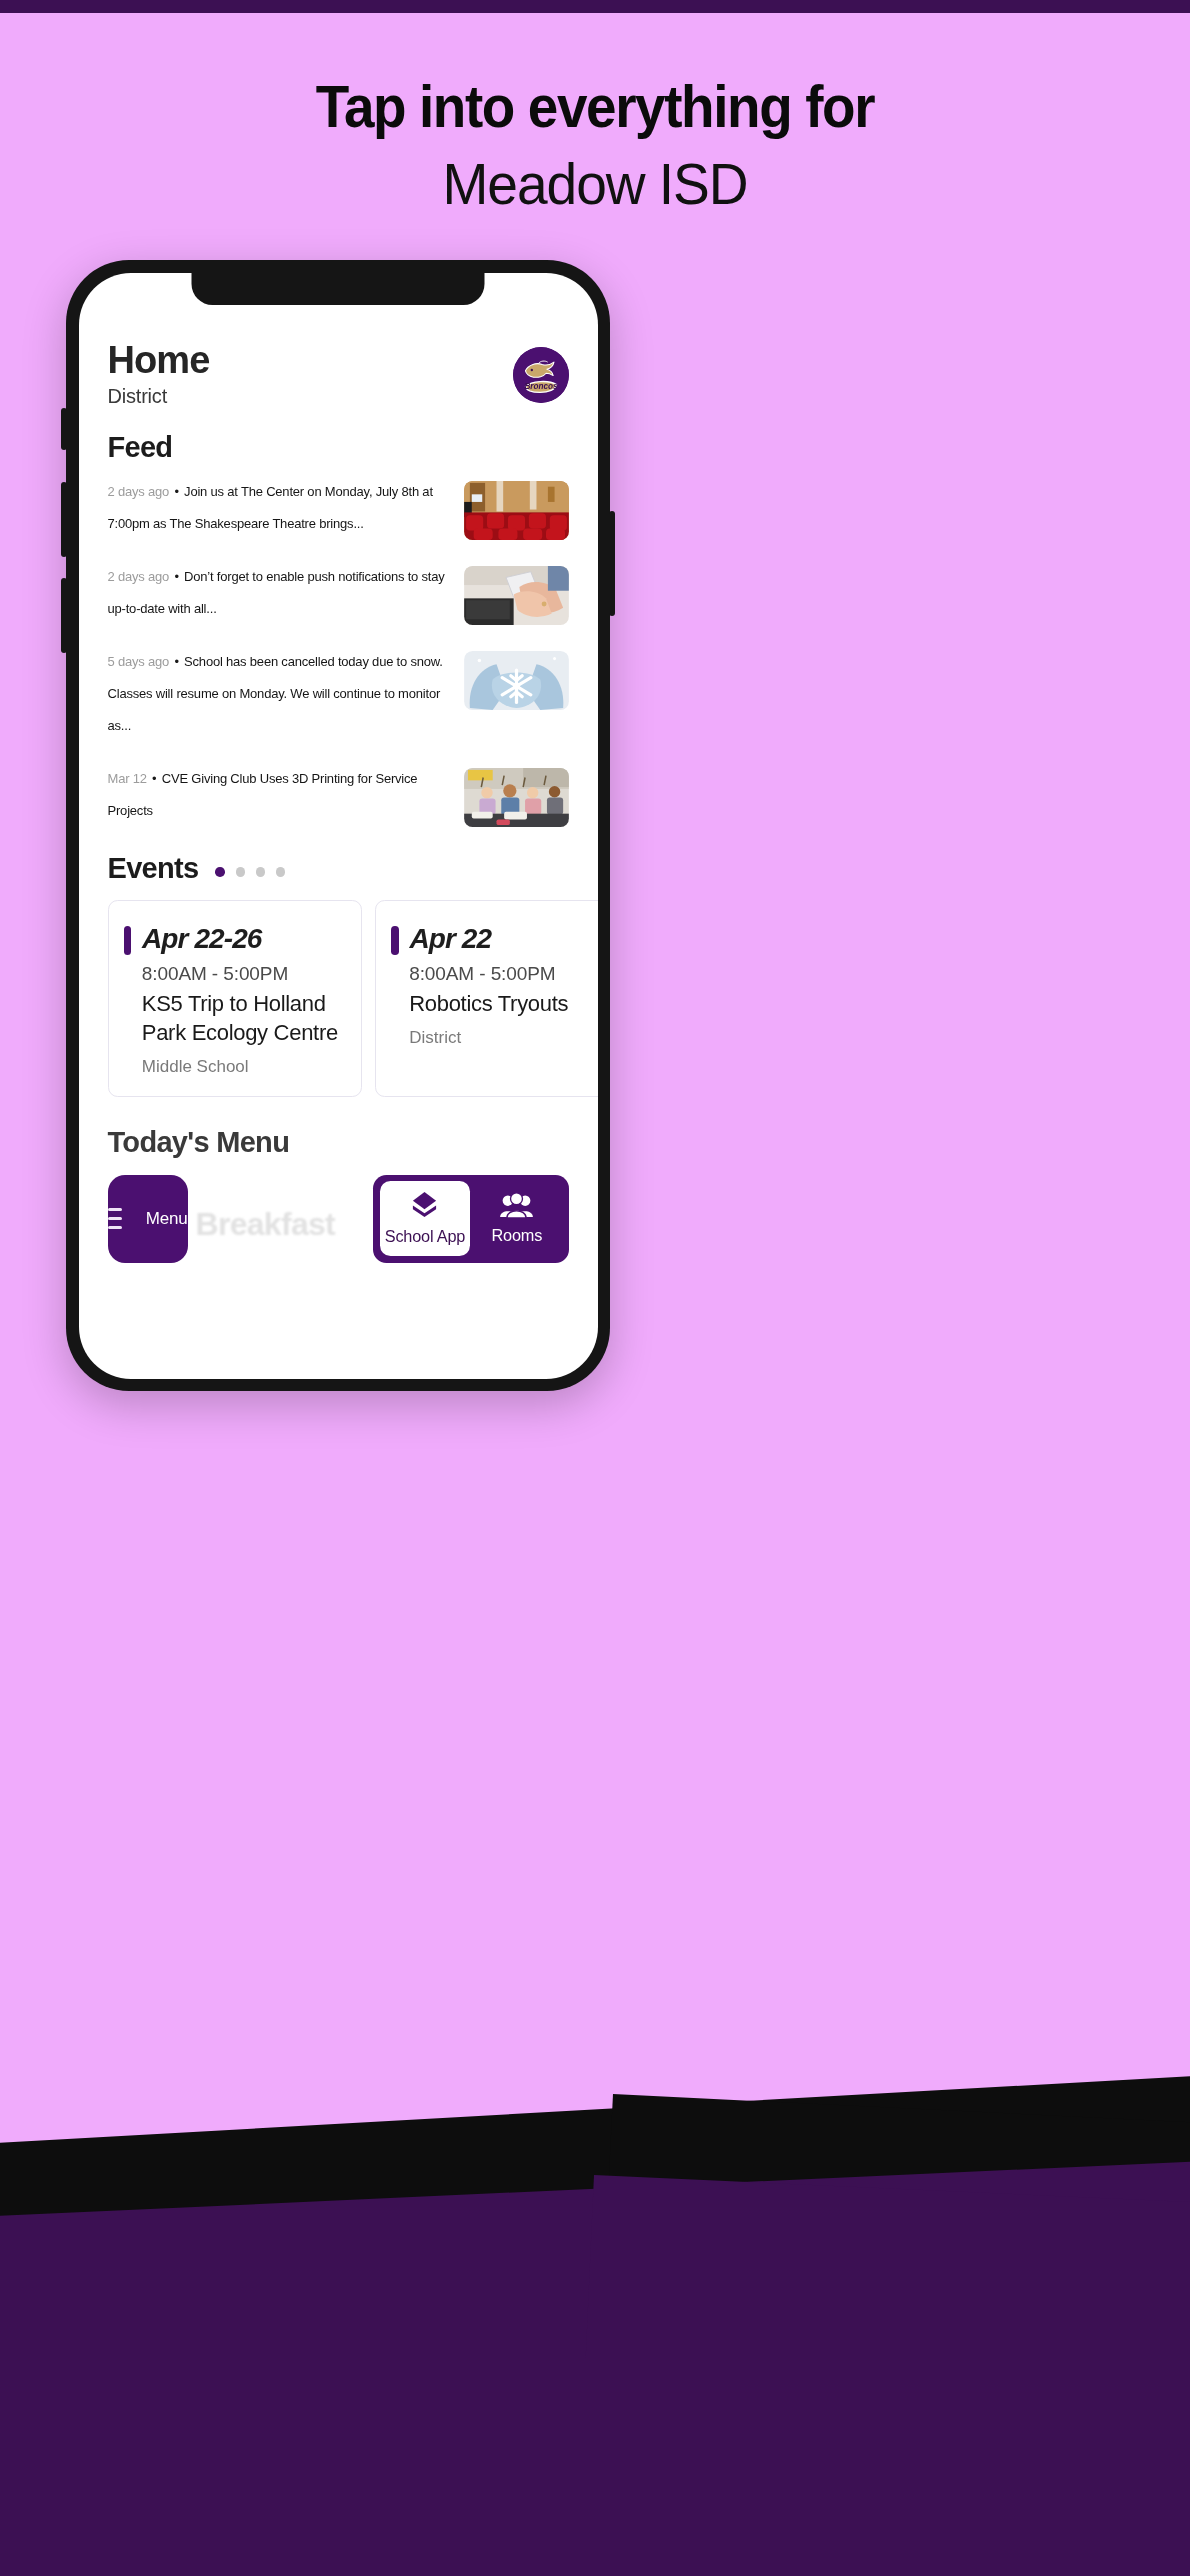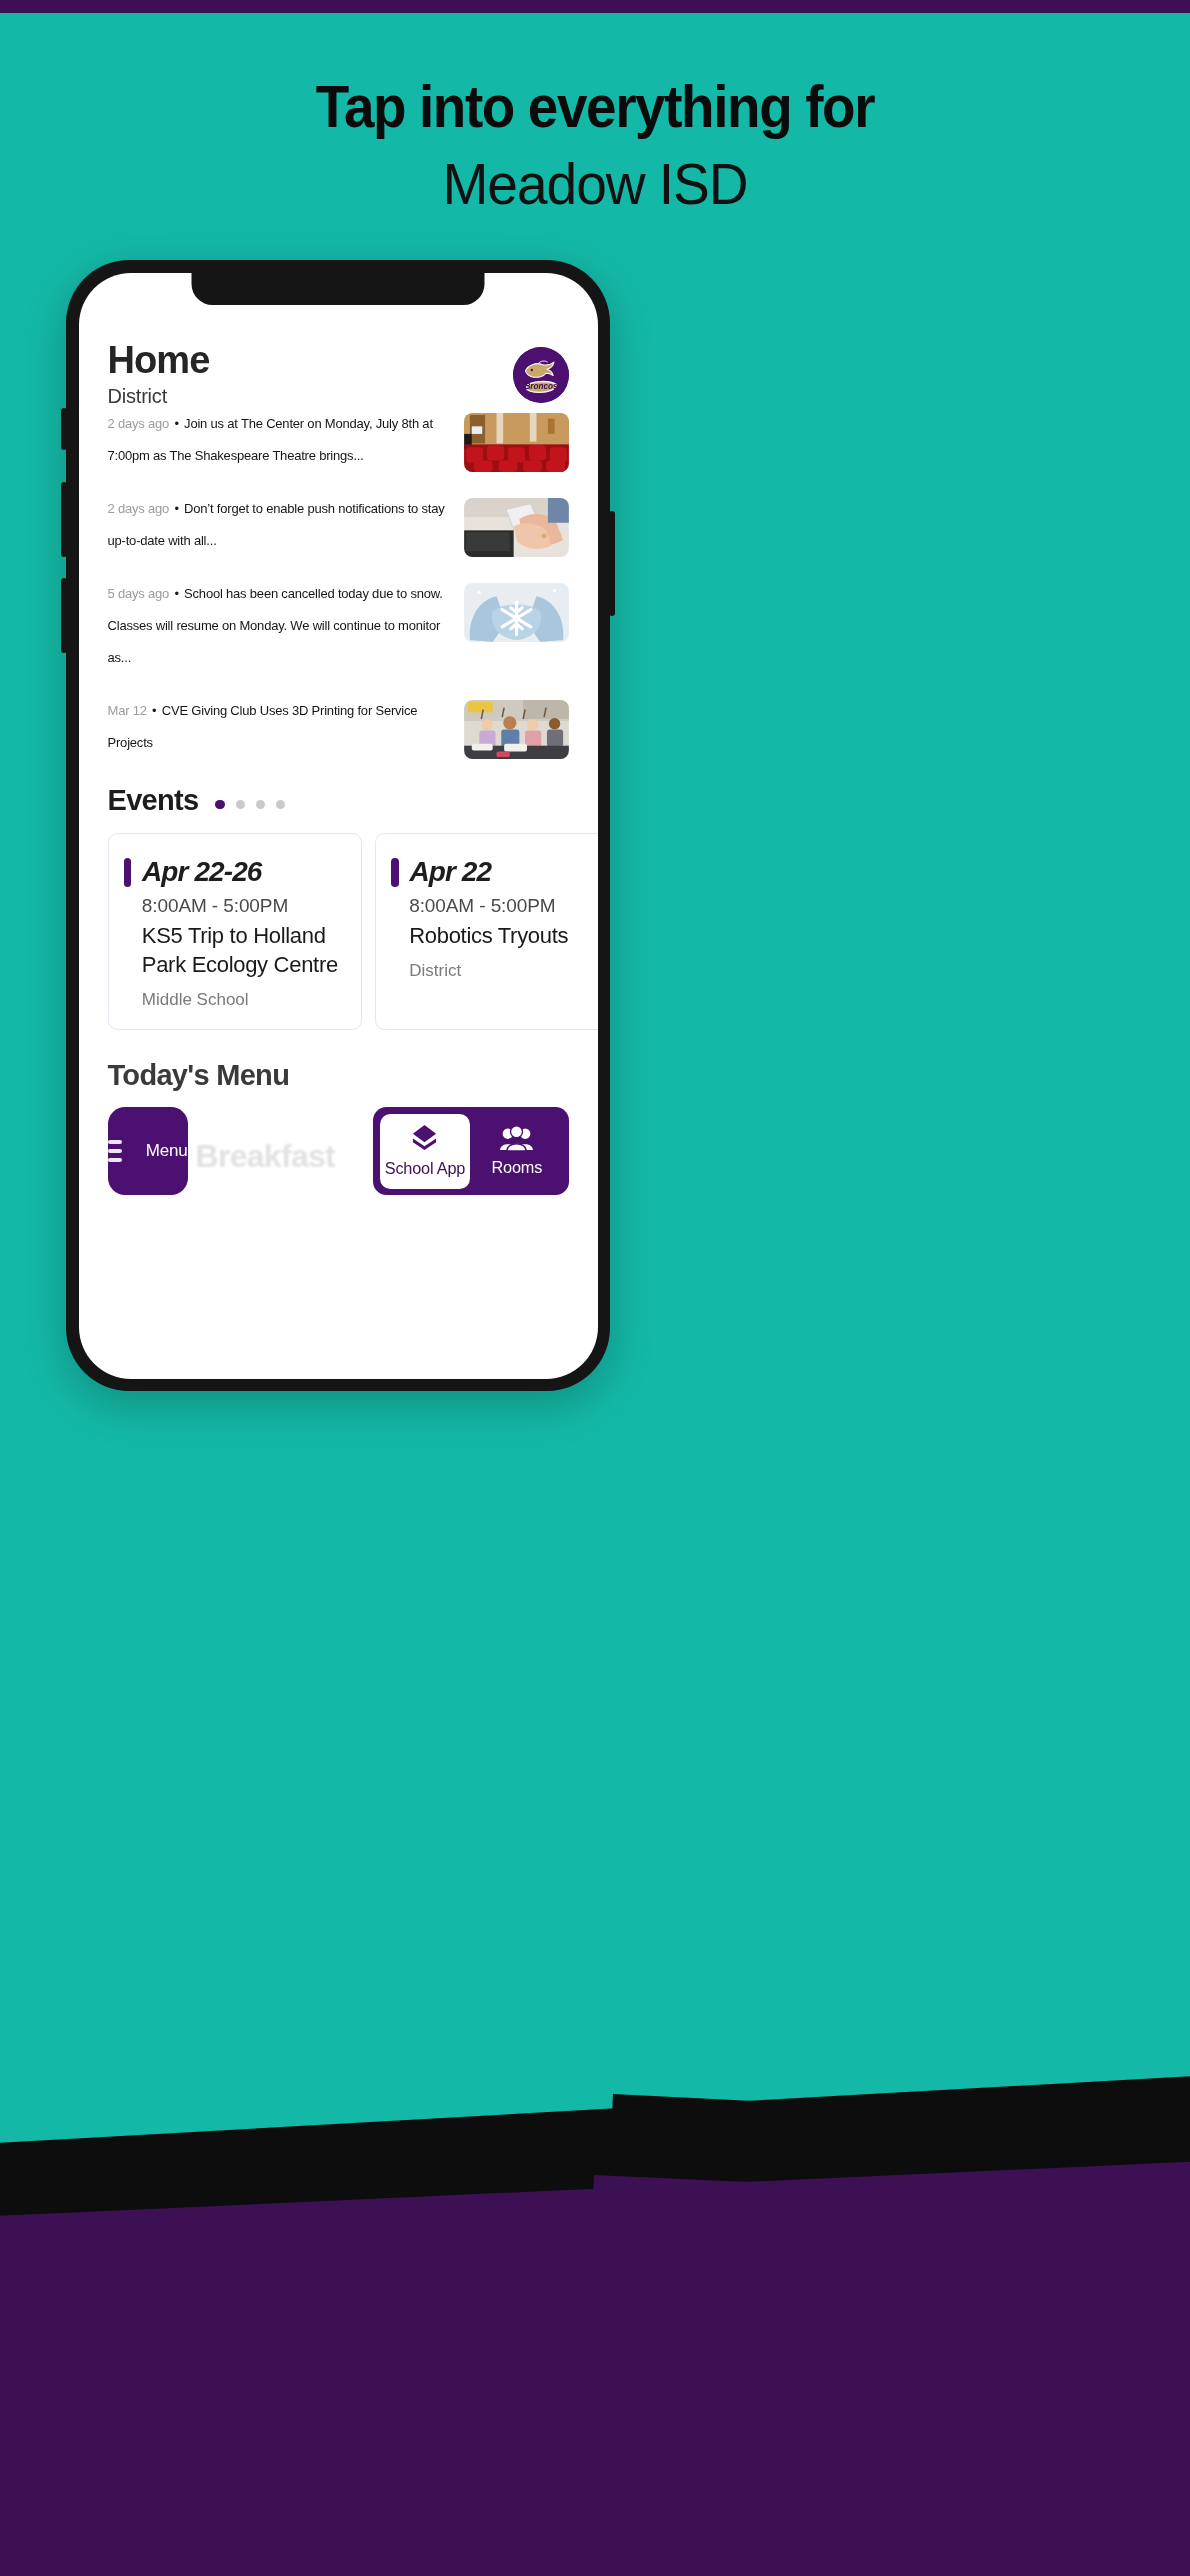--- a/index.html
+++ b/index.html
@@ -3,21 +3,21 @@
 <meta charset="utf-8">
 <style>
   * { box-sizing: border-box; margin: 0; padding: 0; }
   html, body {
     width: 1190px; height: 2576px;
     background: #ffffff;
     font-family: "Liberation Sans", sans-serif;
     overflow: hidden;
   }
 
-  #page { position: relative; width: 1190px; height: 2576px; background: #14b8a6; overflow: hidden; }
+  #page { position: relative; width: 1190px; height: 2576px; background: #f0abfc; overflow: hidden; }
 
   
   .status-bar {
     position: absolute; top: 0; left: 0; width: 1190px; height: 13.4px;
     background: #3C1053;
   }
 
   
   .band {
     position: absolute; left: -77px; width: 1361px;
@@ -240,20 +240,21 @@
                 <path d="M22 4 C25 0 31 0 34 2" fill="none" stroke="#fff" stroke-width="1.2"></path>
               </g>
               <g transform="translate(11,33)">
                 <path d="M2 8 C8 2 26 1 34 6 C33 11 26 14 17 14 C9 14 3 12 2 8 Z" fill="#C9A86A" stroke="#fff" stroke-width="1.4"></path>
                 <text x="18" y="11" font-family="Liberation Sans, sans-serif" font-size="8.5" font-weight="700" fill="#3C1053" text-anchor="middle" font-style="italic">Broncos</text>
               </g>
             </svg>
           </div>
         </div>
 
+        <div class="section-h feed-h">Feed</div>
 
         <div class="feed-item">
           <div class="feed-text">
             <span class="feed-date">2 days ago</span>
             <span class="feed-dot">•</span>
             <span>Join us at The Center on Monday, July 8th at 7:00pm as The Shakespeare Theatre brings...</span>
           </div>
           <div class="feed-thumb">
             <svg width="105" height="59" viewBox="0 0 110 62">
               <rect width="110" height="62" fill="#c08c4e"></rect>

